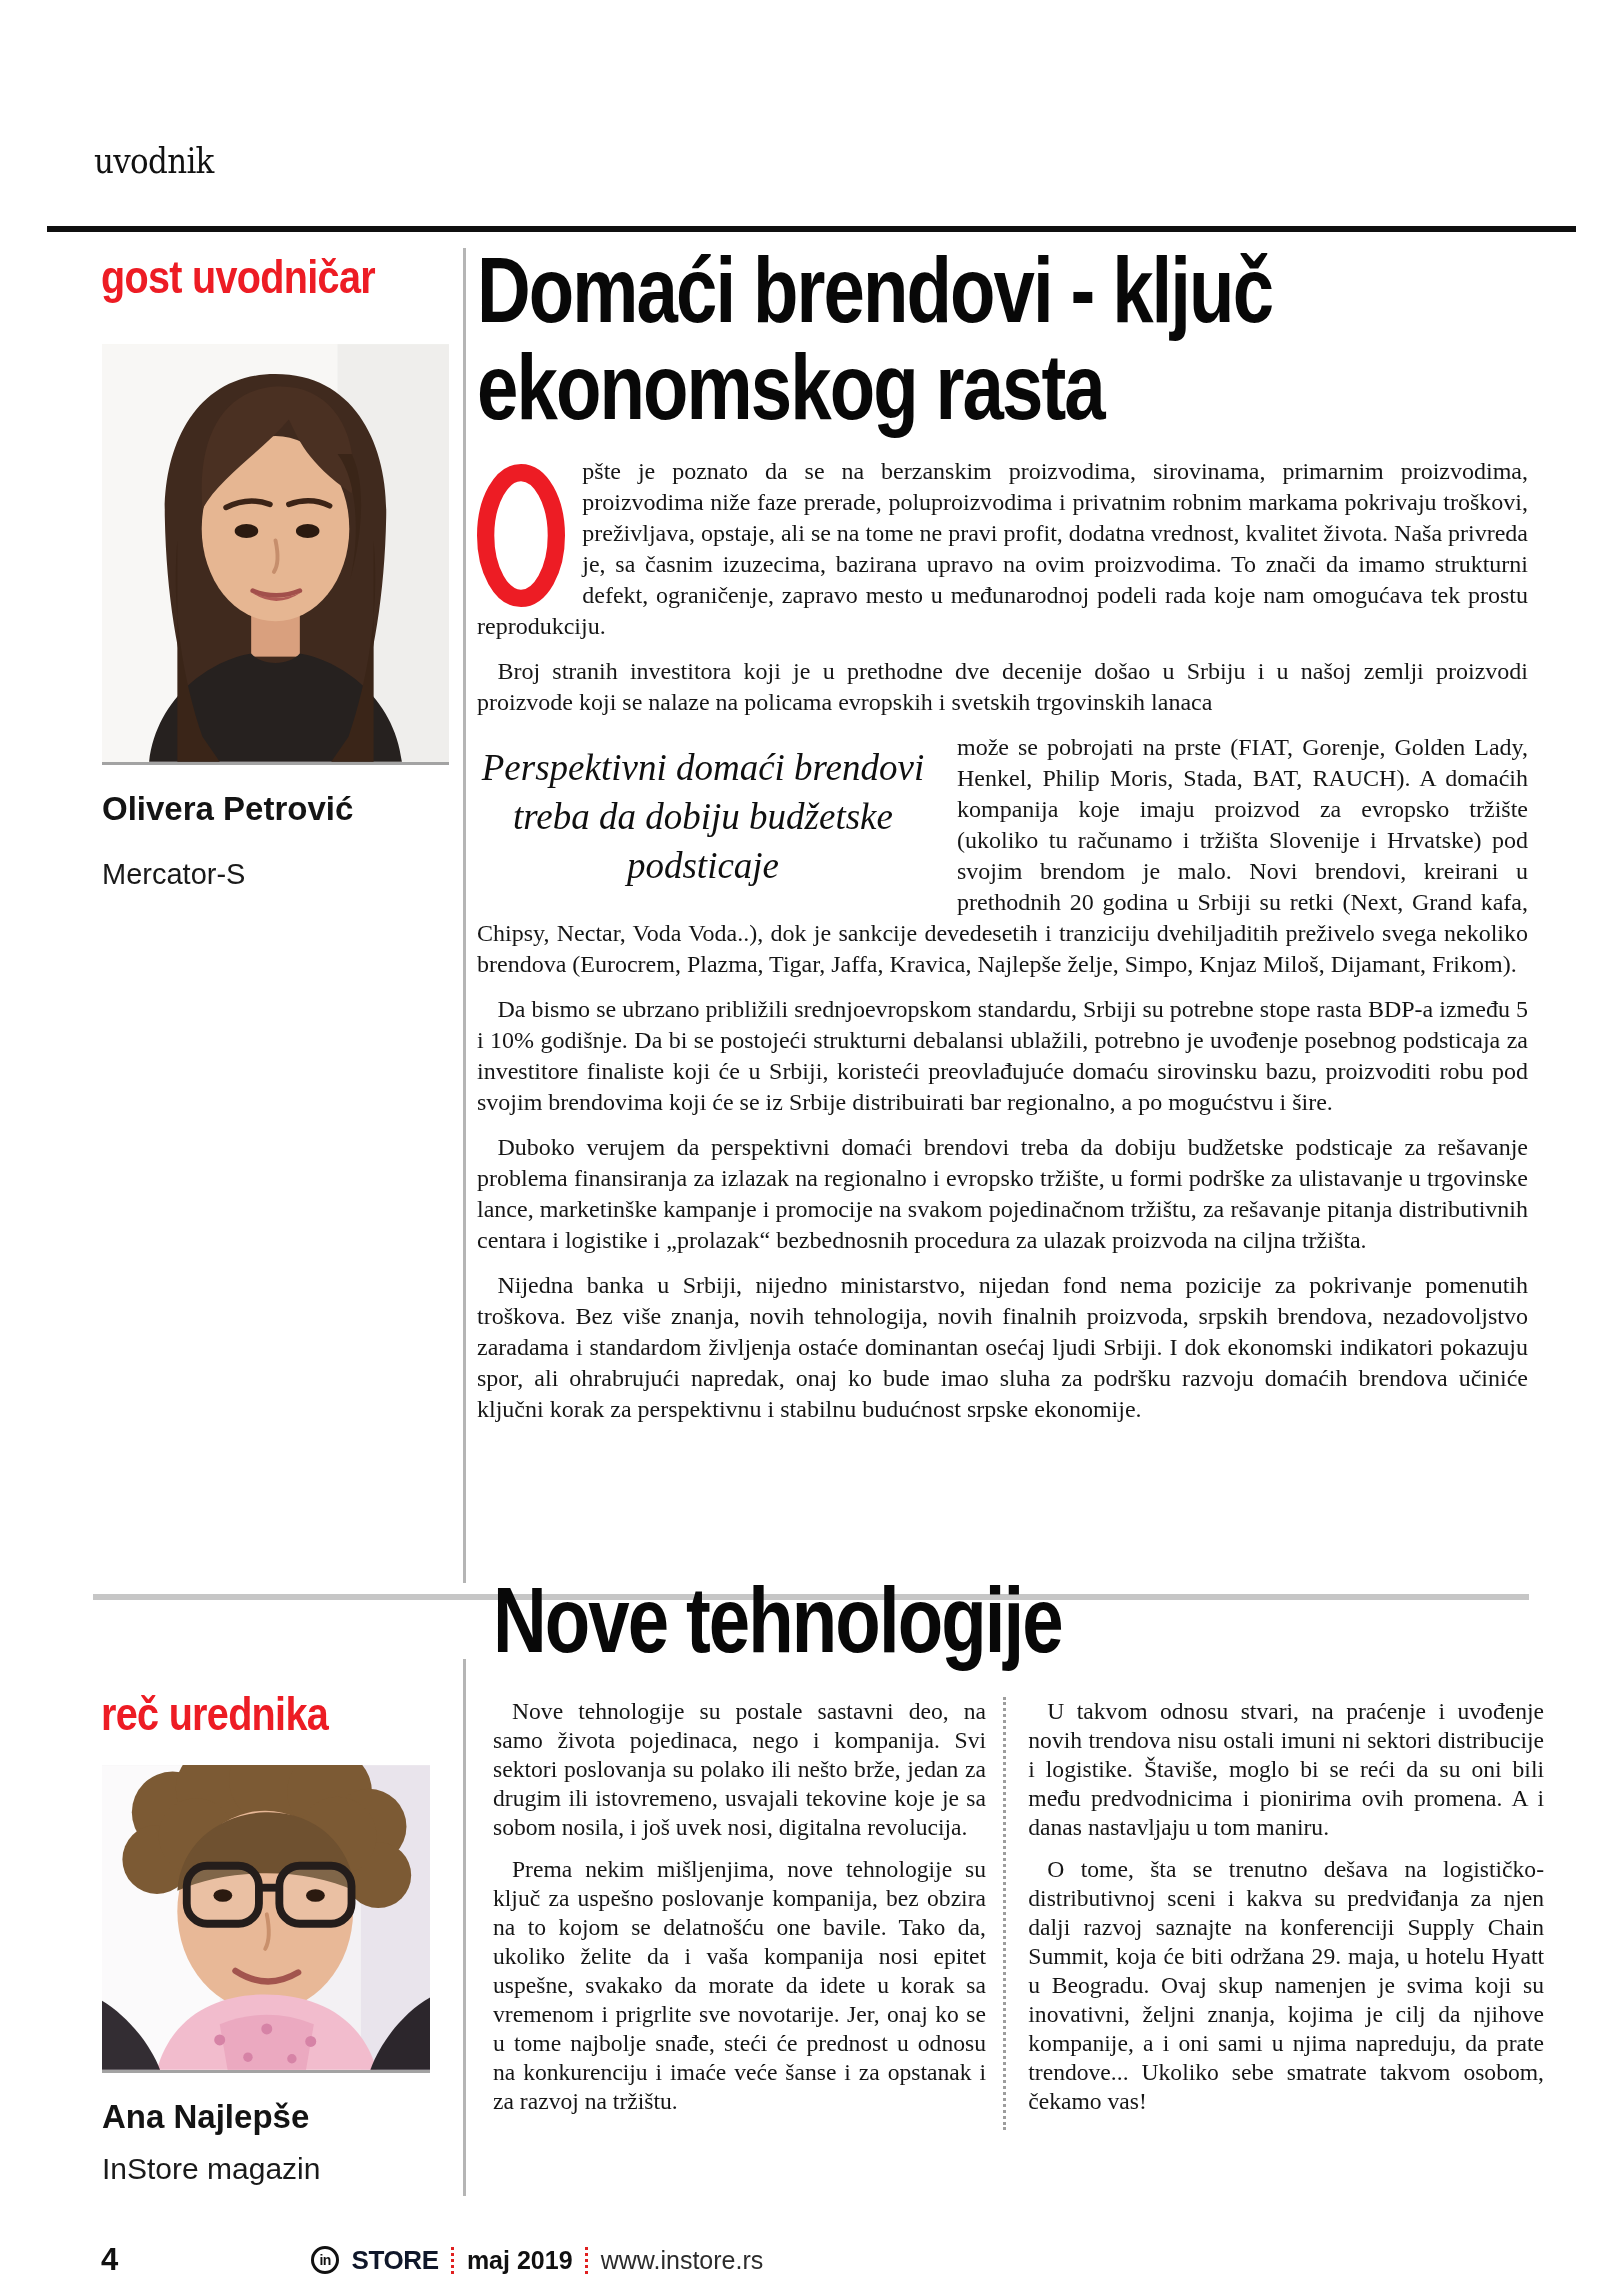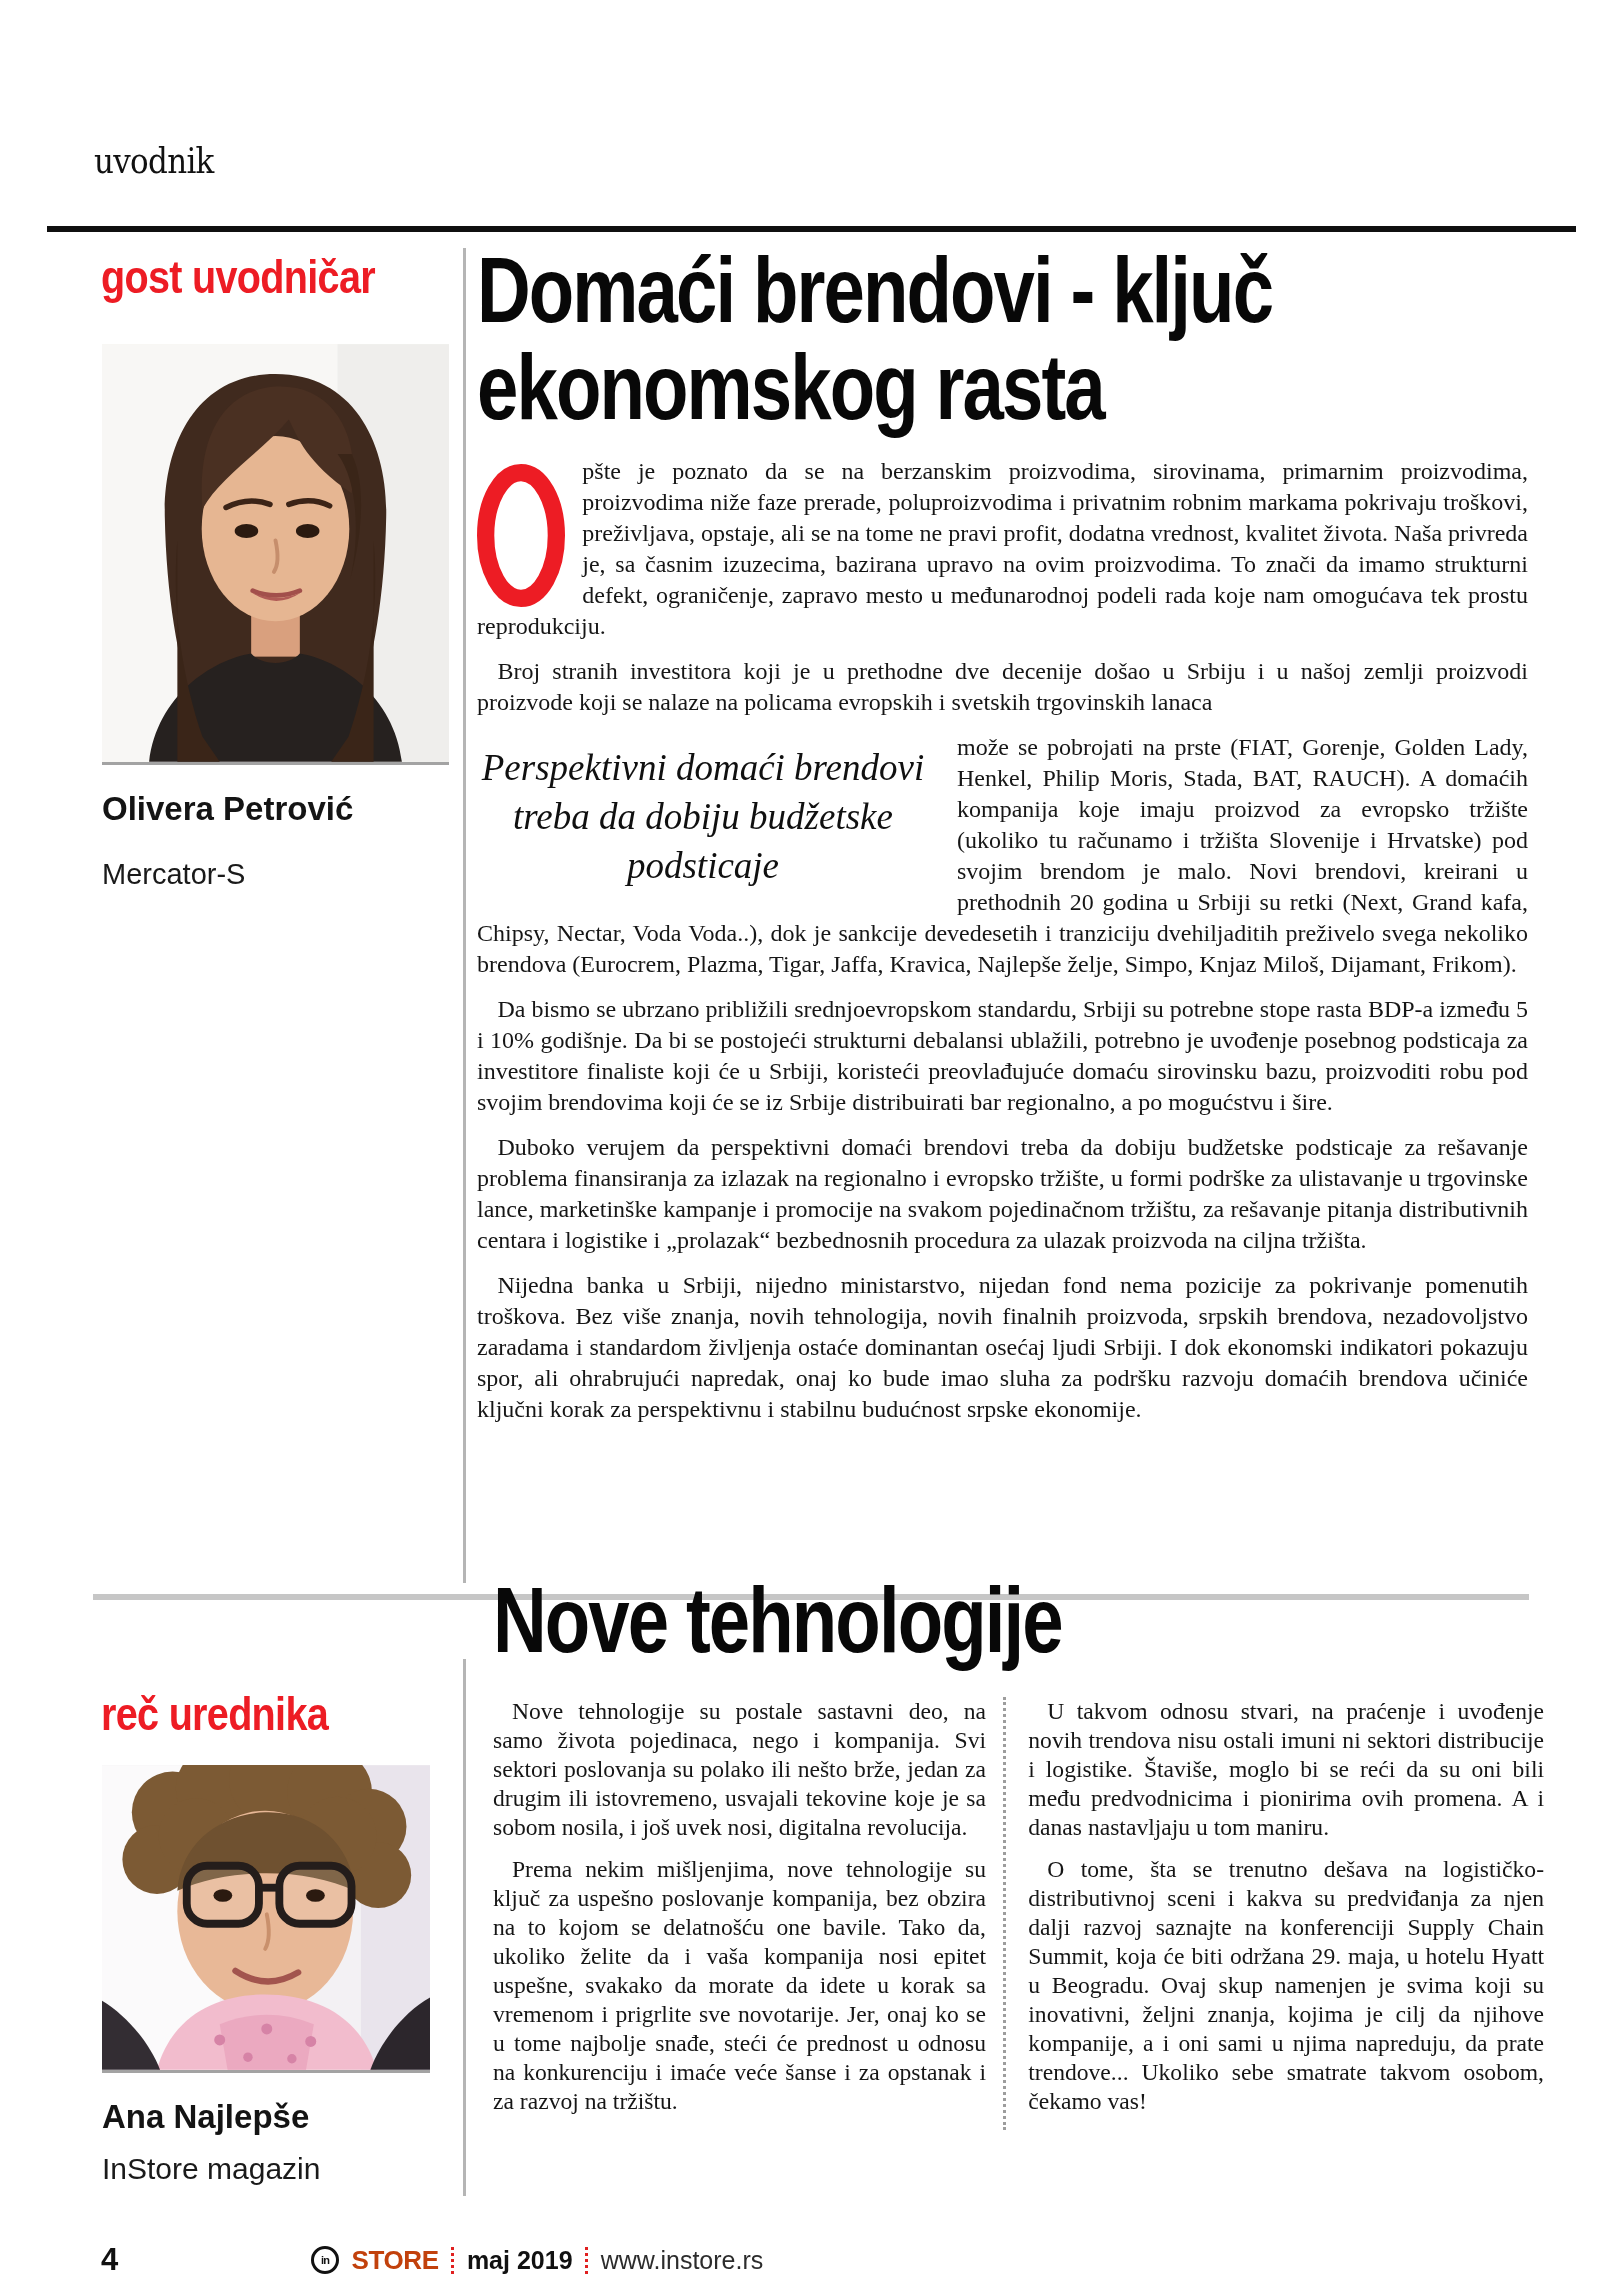--- a/index.html
+++ b/index.html
@@ -42,22 +42,22 @@
   .cols{display:flex;margin-top:28px;}
   .col1{width:493px;}
   .col2{flex:1;margin-left:17.3px;border-left:3.1px dotted #9d9d9d;padding-left:22px;}
   .coltext{font-size:23.6px;line-height:29px;text-align:justify;color:#161616;}
   .coltext p{margin:0 0 13.4px 0;text-indent:19px;}
 
   
   .footer{left:101px;top:2240px;width:1414px;height:47px;font-family:"Liberation Sans",sans-serif;}
   .pageno{position:absolute;left:0;top:1.6px;font-weight:bold;font-size:31px;color:#111;}
   .footrow{position:absolute;left:210px;top:4.7px;display:flex;align-items:center;gap:12.6px;}
-  .logo-circle{width:22px;height:22px;border:3.9px solid #111;border-radius:50%;display:flex;align-items:center;justify-content:center;font-weight:bold;font-size:11px;color:#111;letter-spacing:-0.8px;}
-  .brand-store{font-weight:bold;font-size:26px;color:#c2410c;letter-spacing:-0.4px;}
+  .logo-circle{width:22px;height:22px;border:3.9px solid #111;border-radius:50%;display:flex;align-items:center;justify-content:center;font-weight:bold;font-size:14px;color:#111;letter-spacing:-0.8px;}
+  .brand-store{font-weight:bold;font-size:26px;color:#0f172a;letter-spacing:-0.4px;}
   .dot-sep{width:0;height:27px;border-left:3.9px dotted #e02020;}
   .issue{font-weight:bold;font-size:25px;color:#111;}
   .website{font-size:25px;color:#2c2c2c;}
 </style>
 </head>
 <body>
 
 <div class="abs kicker"><span class="cond-k">uvodnik</span></div>
 <div class="abs top-rule"></div>
 

